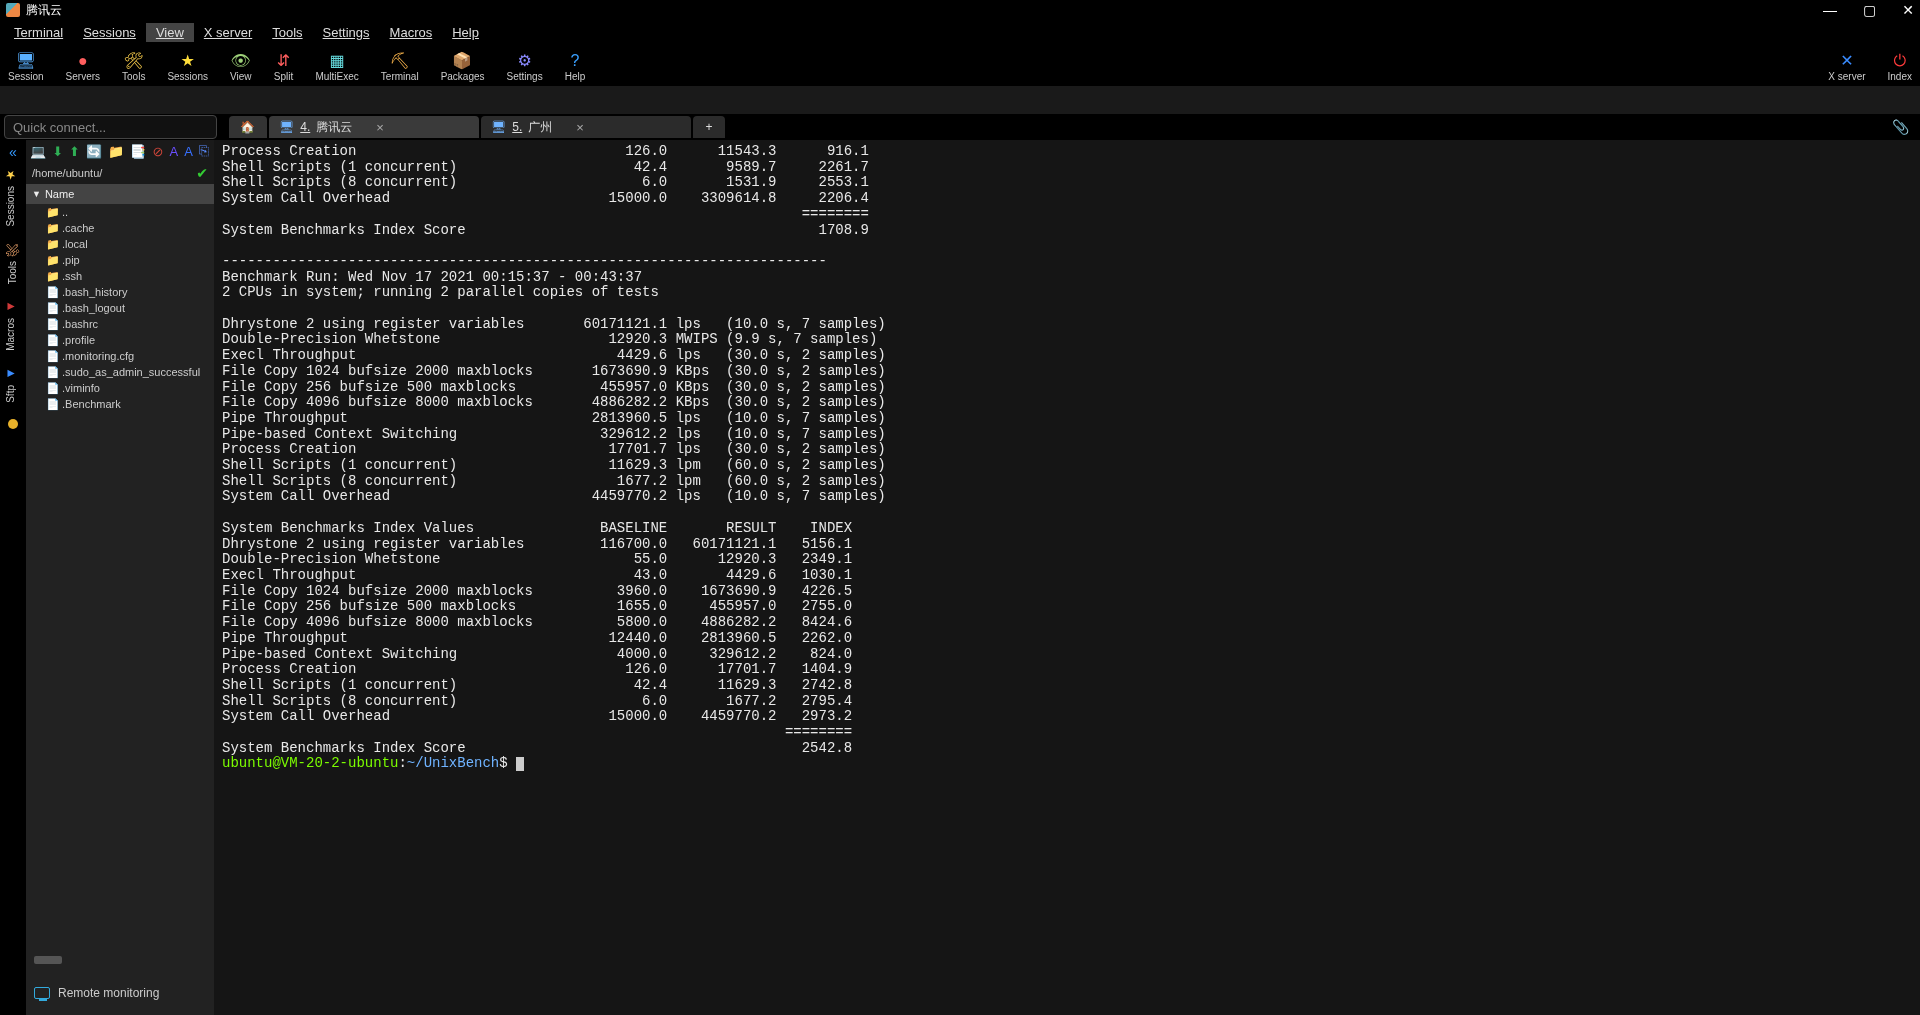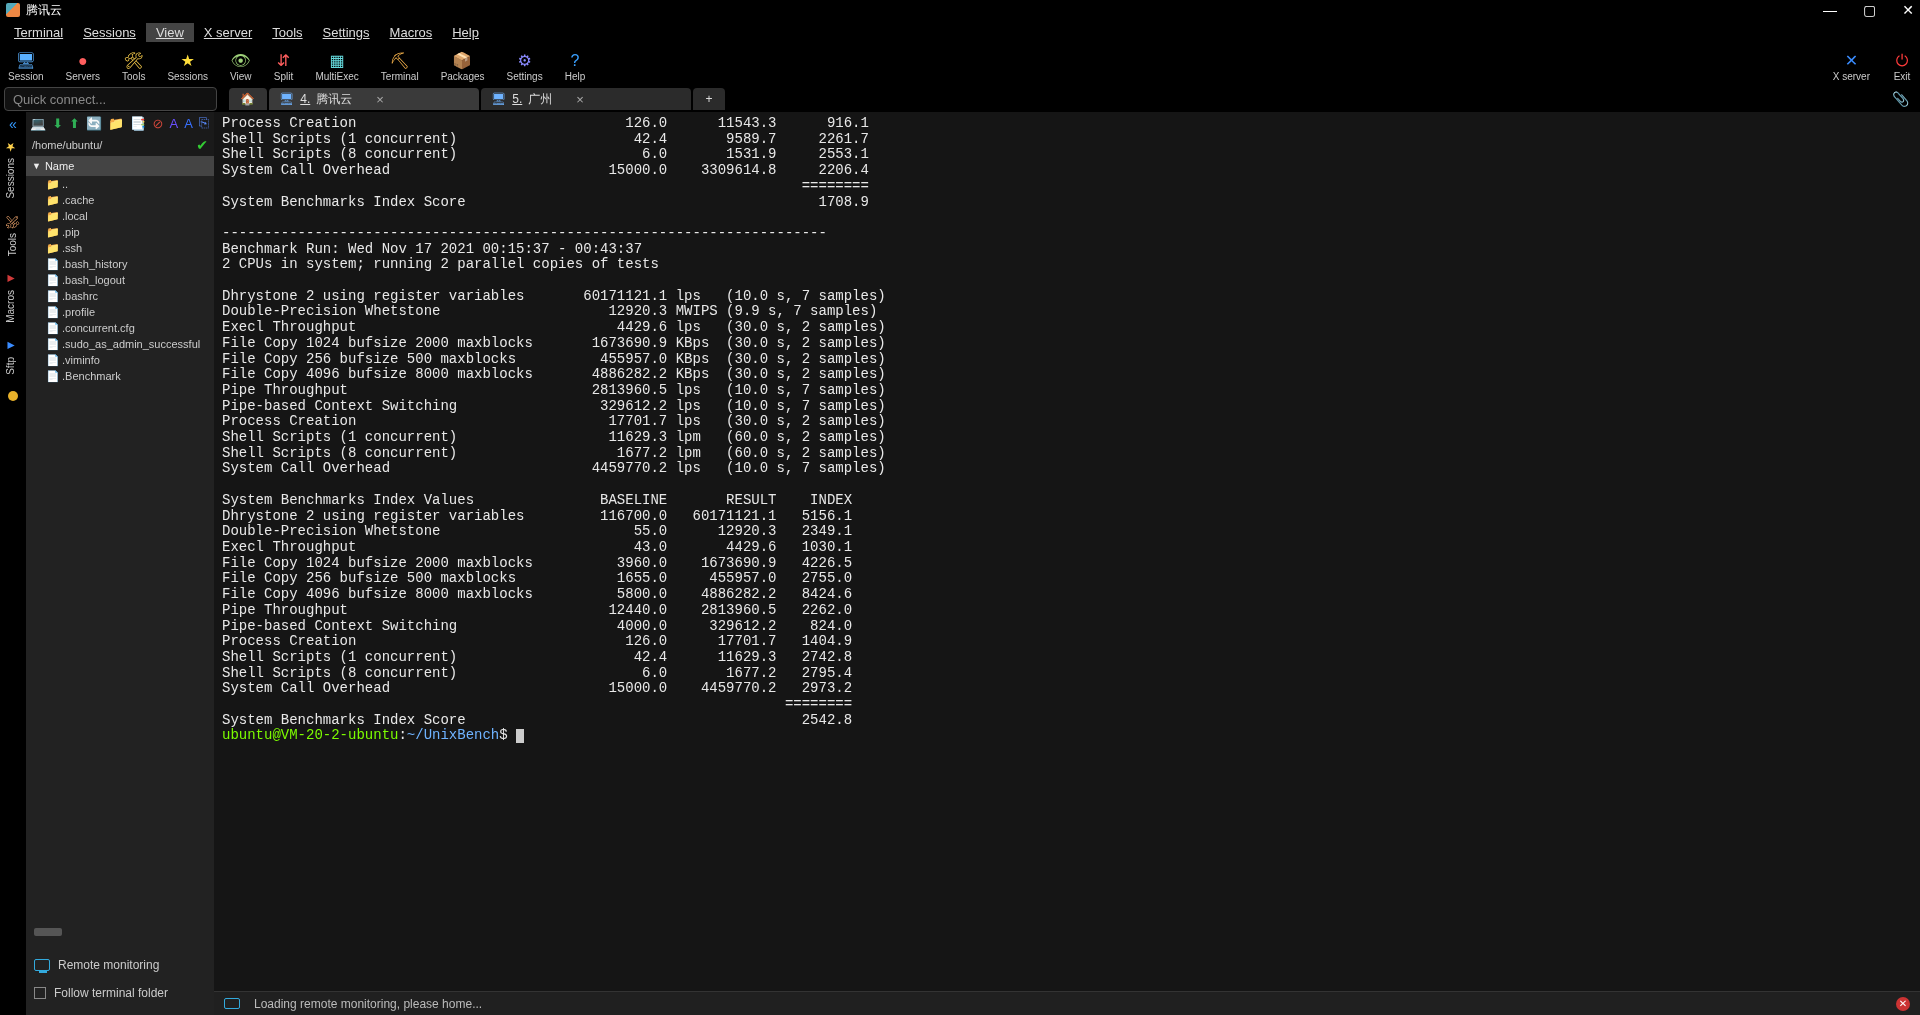--- a/index.html
+++ b/index.html
@@ -64,20 +64,21 @@
   font-size: 16px;
 }
 .tool-right { margin-left: auto; display: flex; gap: 22px; }
 
 
 .qc-row {
   height: 26px;
   background: #000;
   display: flex;
   align-items: center;
+  margin-top: 28px;
 }
 .quick-connect {
   width: 213px; height: 24px;
   margin: 0 4px;
   background: #111;
   border: 1px solid #444;
   border-radius: 4px;
   color: #888;
   padding: 0 8px;
   font-size: 13px;
@@ -292,21 +293,21 @@
         <div>Help</div>
       </div>
     </div>
   <div class="tool-right" id="toolbar-right">
       <div class="tool-item">
         <div class="ti-icon" style="color: rgb(58, 140, 255);">✕</div>
         <div>X server</div>
       </div>
       <div class="tool-item">
         <div class="ti-icon" style="color: rgb(255, 59, 59);">⏻</div>
-        <div>Exit</div>
+        <div>Index</div>
       </div>
     </div>
 </div>
 
 <div class="qc-row">
   <div class="quick-connect">
     <span>Quick connect...</span>
   </div>
   <div class="tabbar" id="tabbar">
       <div class="tab home">🏠</div>
@@ -405,21 +406,21 @@
         <div class="file-item">
           <span class="fi" style="color: rgb(204, 204, 204);">📄</span>
           <span>.bashrc</span>
         </div>
         <div class="file-item">
           <span class="fi" style="color: rgb(204, 204, 204);">📄</span>
           <span>.profile</span>
         </div>
         <div class="file-item">
           <span class="fi" style="color: rgb(204, 204, 204);">📄</span>
-          <span>.concurrent.cfg</span>
+          <span>.monitoring.cfg</span>
         </div>
         <div class="file-item">
           <span class="fi" style="color: rgb(204, 204, 204);">📄</span>
           <span>.sudo_as_admin_successful</span>
         </div>
         <div class="file-item">
           <span class="fi" style="color: rgb(204, 204, 204);">📄</span>
           <span>.viminfo</span>
         </div>
         <div class="file-item">

